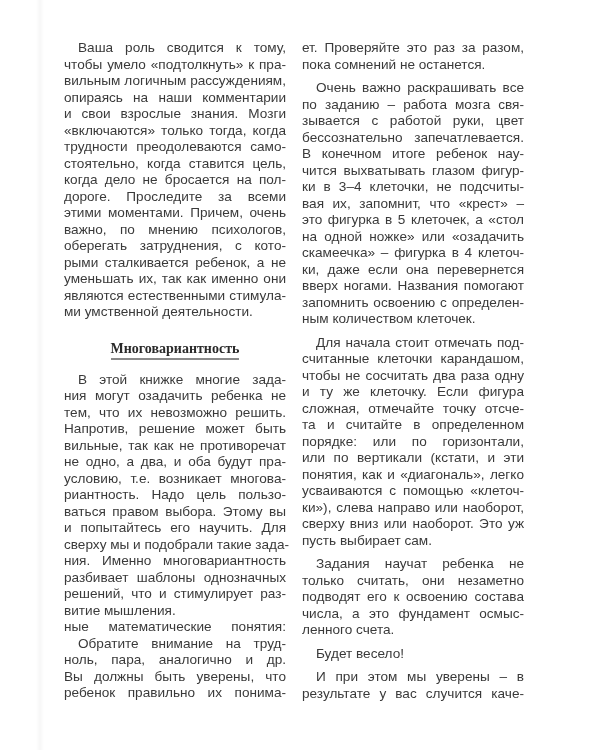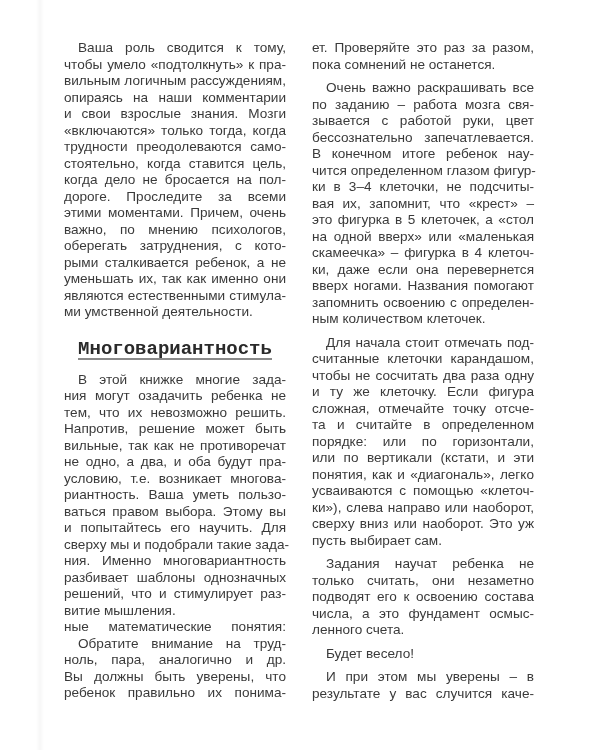--- a/index.html
+++ b/index.html
@@ -31,21 +31,21 @@
       width: 222px;
       font-family: "Liberation Sans", sans-serif;
       font-size: 13.6px;
       line-height: 16.5px;
       color: #3a3a3a;
       text-align: justify;
       -webkit-hyphens: none;
       hyphens: none;
     }
     .col-left { left: 64px; }
-    .col-right { left: 312px; }
+    .col-right { left: 302px; }
     .line {
       display: block;
       white-space: nowrap;
       text-align: justify;
       text-align-last: justify;
       height: 16.5px;
       overflow: visible;
     }
     .line.last {
       text-align-last: left;
@@ -53,23 +53,23 @@
     .line.indent {
       text-indent: 14px;
     }
     .para-gap { height: 7px; }
     .heading-wrap {
       text-align: center;
       margin: 20px 0 12px 0;
     }
     .heading {
       display: inline-block;
-      font-family: Liberation Mono, monospace;
+      font-family: Liberation Serif, serif;
       font-weight: bold;
-      font-size: 19px;
+      font-size: 14px;
       color: #2a2a2a;
       padding-bottom: 1px;
       border-bottom: 2px solid #8a8a8a;
       line-height: 16px;
       text-align: center;
     }
   </style>
 </head>
 <body>
 
@@ -102,21 +102,21 @@
     </div>
 
     <div>
       <span class="line indent">В этой книжке многие зада-</span>
       <span class="line">ния могут озадачить ребенка не</span>
       <span class="line">тем, что их невозможно решить.</span>
       <span class="line">Напротив, решение может быть</span>
       <span class="line">вильные, так как не противоречат</span>
       <span class="line">не одно, а два, и оба будут пра-</span>
       <span class="line">условию, т.е. возникает многова-</span>
-      <span class="line">риантность. Ваша уметь пользо-</span>
+      <span class="line">риантность. Надо цель пользо-</span>
       <span class="line">ваться правом выбора. Этому вы</span>
       <span class="line">и попытайтесь его научить. Для</span>
       <span class="line">сверху мы и подобрали такие зада-</span>
       <span class="line">ния. Именно многовариантность</span>
       <span class="line">разбивает шаблоны однозначных</span>
       <span class="line">решений, что и стимулирует раз-</span>
       <span class="line last">витие мышления.</span>
     </div>
 
     <div>
@@ -135,25 +135,25 @@
     </div>
 
     <div class="para-gap"></div>
 
     <div>
       <span class="line indent">Очень важно раскрашивать все</span>
       <span class="line">по заданию – работа мозга свя-</span>
       <span class="line">зывается с работой руки, цвет</span>
       <span class="line">бессознательно запечатлевается.</span>
       <span class="line">В конечном итоге ребенок нау-</span>
-      <span class="line">чится определенном глазом фигур-</span>
+      <span class="line">чится выхватывать глазом фигур-</span>
       <span class="line">ки в 3–4 клеточки, не подсчиты-</span>
       <span class="line">вая их, запомнит, что «крест» –</span>
       <span class="line">это фигурка в 5 клеточек, а «стол</span>
-      <span class="line">на одной вверх» или «маленькая</span>
+      <span class="line">на одной ножке» или «озадачить</span>
       <span class="line">скамеечка» – фигурка в 4 клеточ-</span>
       <span class="line">ки, даже если она перевернется</span>
       <span class="line">вверх ногами. Названия помогают</span>
       <span class="line">запомнить освоению с определен-</span>
       <span class="line last">ным количеством клеточек.</span>
     </div>
 
     <div class="para-gap"></div>
 
     <div>

